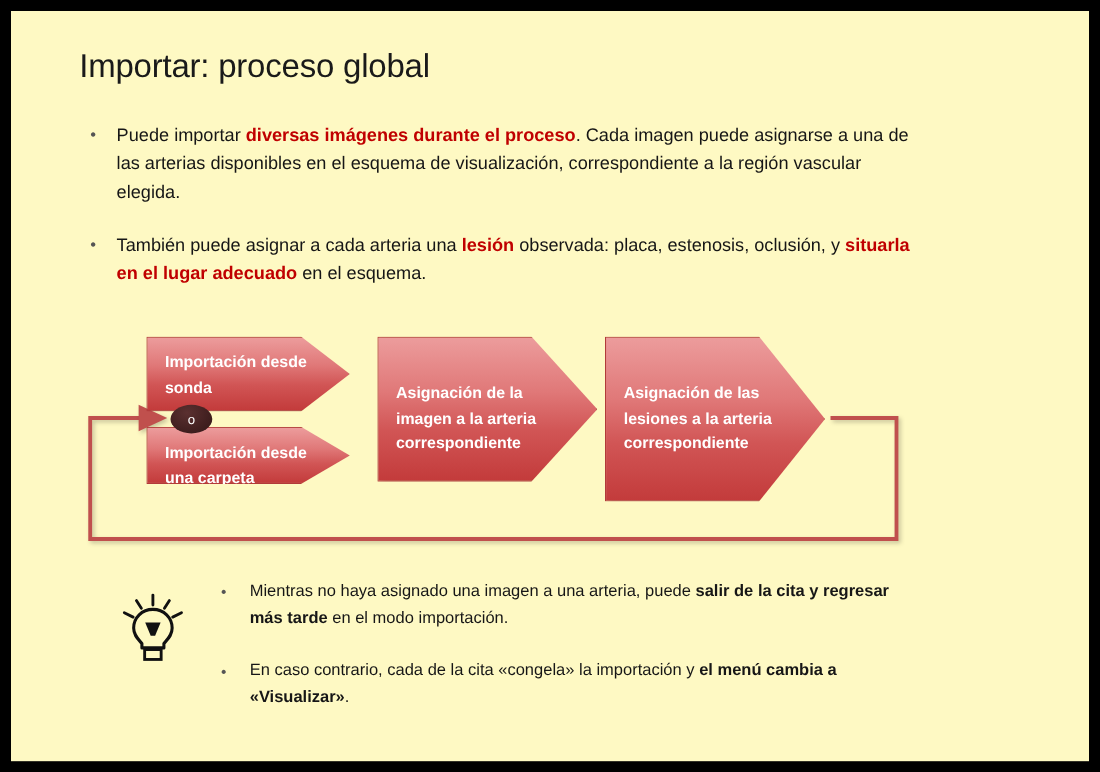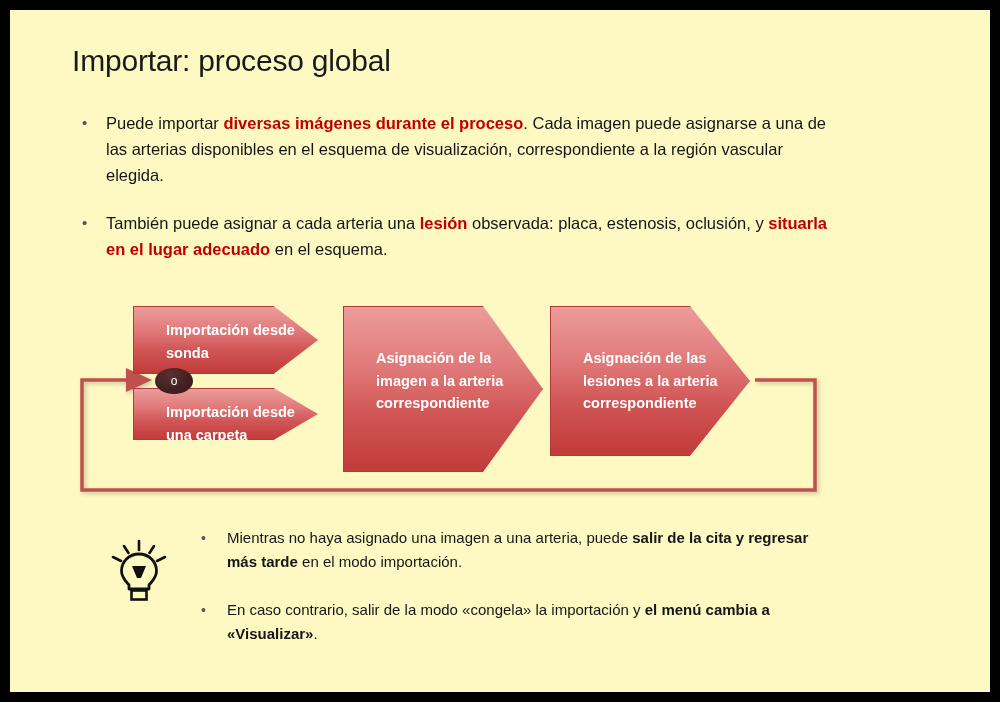--- a/index.html
+++ b/index.html
@@ -80,38 +80,37 @@
     line-height: 22.5px;
     box-sizing: border-box;
     background: linear-gradient(to bottom, #ec9c9c 0%, #e07878 38%, #d15555 65%, #c33b3b 100%);
     border: 1px solid #b23a3a;
     filter: drop-shadow(3px 3px 3px rgba(0,0,0,0.28));
   }
   .chev .txt {
     position: absolute;
     left: 16px;
     right: 22px;
-    margin-left: 16px;
   }
 
   
   #chev-sonda {
     left: 123px; top: 18px; width: 185px; height: 68px;
     clip-path: polygon(0 0, 76% 0, 100% 50%, 76% 100%, 0 100%);
   }
   #chev-sonda .txt { top: 12px; }
 
   #chev-carpeta {
     left: 123px; top: 100px; width: 185px; height: 52px;
     clip-path: polygon(0 0, 76% 0, 100% 50%, 76% 100%, 0 100%);
   }
   #chev-carpeta .txt { top: 12px; }
 
   #chev-imagen {
-    left: 333px; top: 18px; width: 200px; height: 166px;
+    left: 333px; top: 18px; width: 200px; height: 132px;
     clip-path: polygon(0 0, 70% 0, 100% 50%, 70% 100%, 0 100%);
   }
   #chev-imagen .txt { top: 40px; }
 
   #chev-lesiones {
     left: 540px; top: 18px; width: 200px; height: 150px;
     clip-path: polygon(0 0, 70% 0, 100% 50%, 70% 100%, 0 100%);
   }
   #chev-lesiones .txt { top: 40px; }
 
@@ -221,16 +220,16 @@
       <line x1="5" y1="20" x2="13" y2="24"></line>
       <line x1="57" y1="20" x2="49" y2="24"></line>
     </g>
     <path d="M31 17 C21 17 13.5 24.5 13.5 34 C13.5 40.5 17.5 44 21 48 L21 52 L41 52 L41 48 C44.5 44 48.5 40.5 48.5 34 C48.5 24.5 41 17 31 17 Z" fill="none" stroke="#111111" stroke-width="2.8" stroke-linejoin="round"></path>
     <path d="M24 29 L38 29 L33 41 L29 41 Z" fill="#111111"></path>
     <rect x="23.5" y="53.5" width="15" height="9" fill="none" stroke="#111111" stroke-width="2.6"></rect>
   </svg>
 
   <div id="bottom-bullets">
       <div class="bullet-row2"><span class="dot">•</span><span>Mientras no haya asignado una imagen a una arteria, puede </span><span class="bold">salir de la cita y regresar más tarde</span><span> en el modo importación.</span></div>
-      <div class="bullet-row2"><span class="dot">•</span><span>En caso contrario, salir de la modo «congela» la importación y </span><span class="bold">el menú cambia a «Visualizar»</span><span>.</span></div>
+      <div class="bullet-row2"><span class="dot">•</span><span>En caso contrario, cada de la cita «congela» la importación y </span><span class="bold">el menú cambia a «Visualizar»</span><span>.</span></div>
     </div>
 
 </div>
 
 </body></html>

